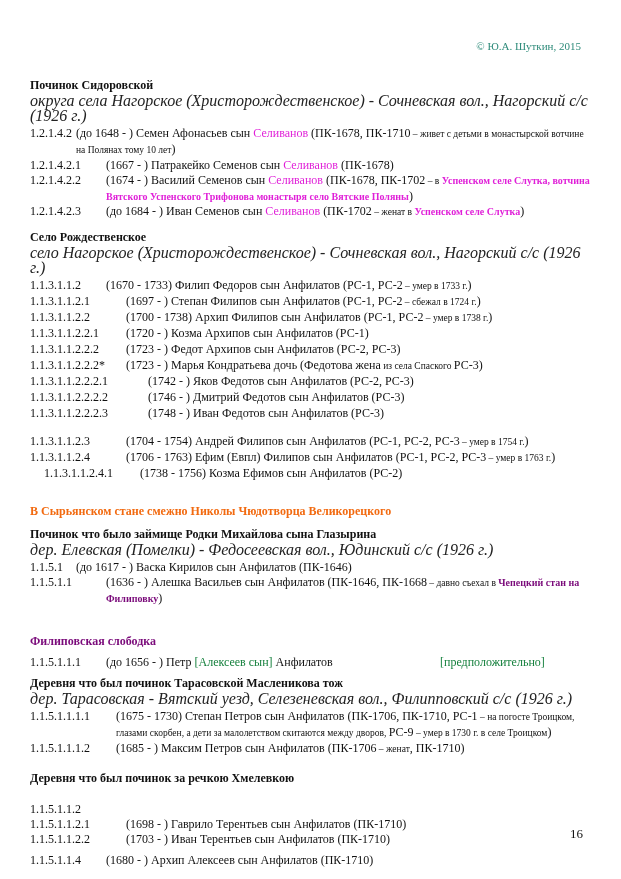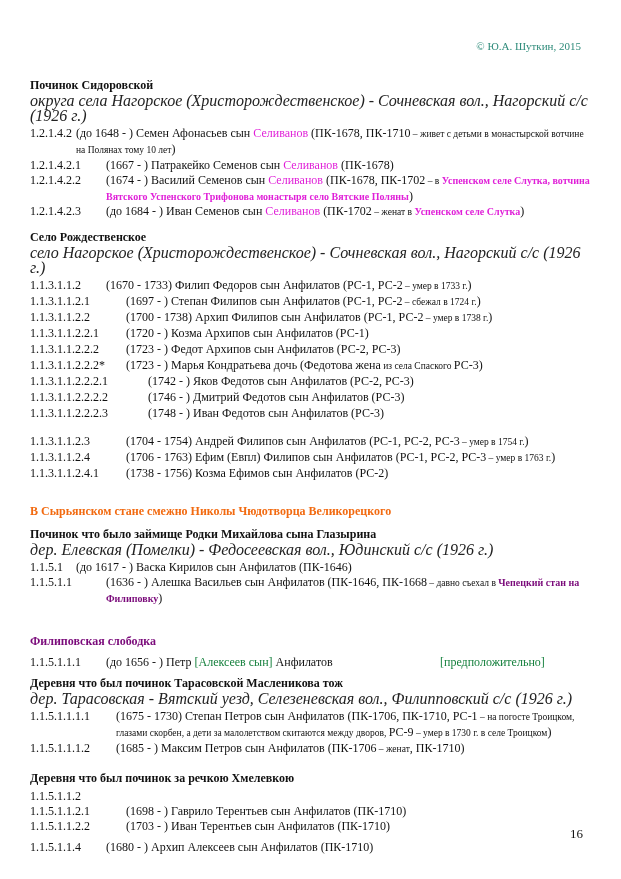--- a/index.html
+++ b/index.html
@@ -104,21 +104,21 @@
     <div id="s2rows2">
         <div class="row">
           <span class="num" style="width: 96px;">1.1.3.1.1.2.3</span>
           <span class="txt"><span>(1704 - 1754) Андрей Филипов сын Анфилатов (РС-1, РС-2, РС-3</span><span class="small"> – умер в 1754 г.</span><span>)</span></span>
         </div>
         <div class="row">
           <span class="num" style="width: 96px;">1.1.3.1.1.2.4</span>
           <span class="txt"><span>(1706 - 1763) Ефим (Евпл) Филипов сын Анфилатов (РС-1, РС-2, РС-3</span><span class="small"> – умер в 1763 г.</span><span>)</span></span>
         </div>
         <div class="row">
-          <span class="num" style="width: 96px;">1.1.3.1.1.2.4.1</span>
+          <span class="num" style="width: 96px; margin-left: 14px;">1.1.3.1.1.2.4.1</span>
           <span class="txt"><span>(1738 - 1756) Козма Ефимов сын Анфилатов (РС-2)</span><span class="small"></span><span></span></span>
         </div>
       </div>
   </div>
 
   <div class="block" style="margin-top:22px">
     <p class="orange" style="margin:0 0 8px 0">В Сырьянском стане смежно Николы Чюдотворца Великорецкого</p>
     <p class="heading">Починок что было займище Родки Михайлова сына Глазырина</p>
     <p class="sub">дер. Елевская (Помелки) - Федосеевская вол., Юдинский с/с (1926 г.)</p>
     <div class="row">
@@ -147,21 +147,21 @@
       <span class="num" style="width:86px">1.1.5.1.1.1.1</span>
       <span class="txt"><span>(1675 - 1730) Степан Петров сын Анфилатов (ПК-1706, ПК-1710, РС-1</span><span class="small"> – на погосте Троицком, глазами скорбен, а дети за малолетством скитаются между дворов, </span><span>РС-9</span><span class="small"> – умер в 1730 г. в селе Троицком</span><span>)</span></span>
     </div>
     <div class="row">
       <span class="num" style="width:86px">1.1.5.1.1.1.2</span>
       <span class="txt"><span>(1685 - ) Максим Петров сын Анфилатов (ПК-1706</span><span class="small"> – женат</span><span>, ПК-1710)</span></span>
     </div>
   </div>
 
   <div class="block" style="margin-top:14px">
-    <p class="heading" style="margin-bottom:3px">Деревня что был починок за речкою Хмелевкою</p>
+    <p class="heading" style="margin-bottom:16px">Деревня что был починок за речкою Хмелевкою</p>
     <div id="s6rows">
         <div class="row">
           <span class="num" style="width: 76px;">1.1.5.1.1.2</span>
         </div>
         <div class="row">
           <span class="num" style="width: 96px;">1.1.5.1.1.2.1</span>
           <span class="txt"><span>(1698 - ) Гаврило Терентьев сын Анфилатов (ПК-1710)</span></span>
         </div>
         <div class="row">
           <span class="num" style="width: 96px;">1.1.5.1.1.2.2</span>

